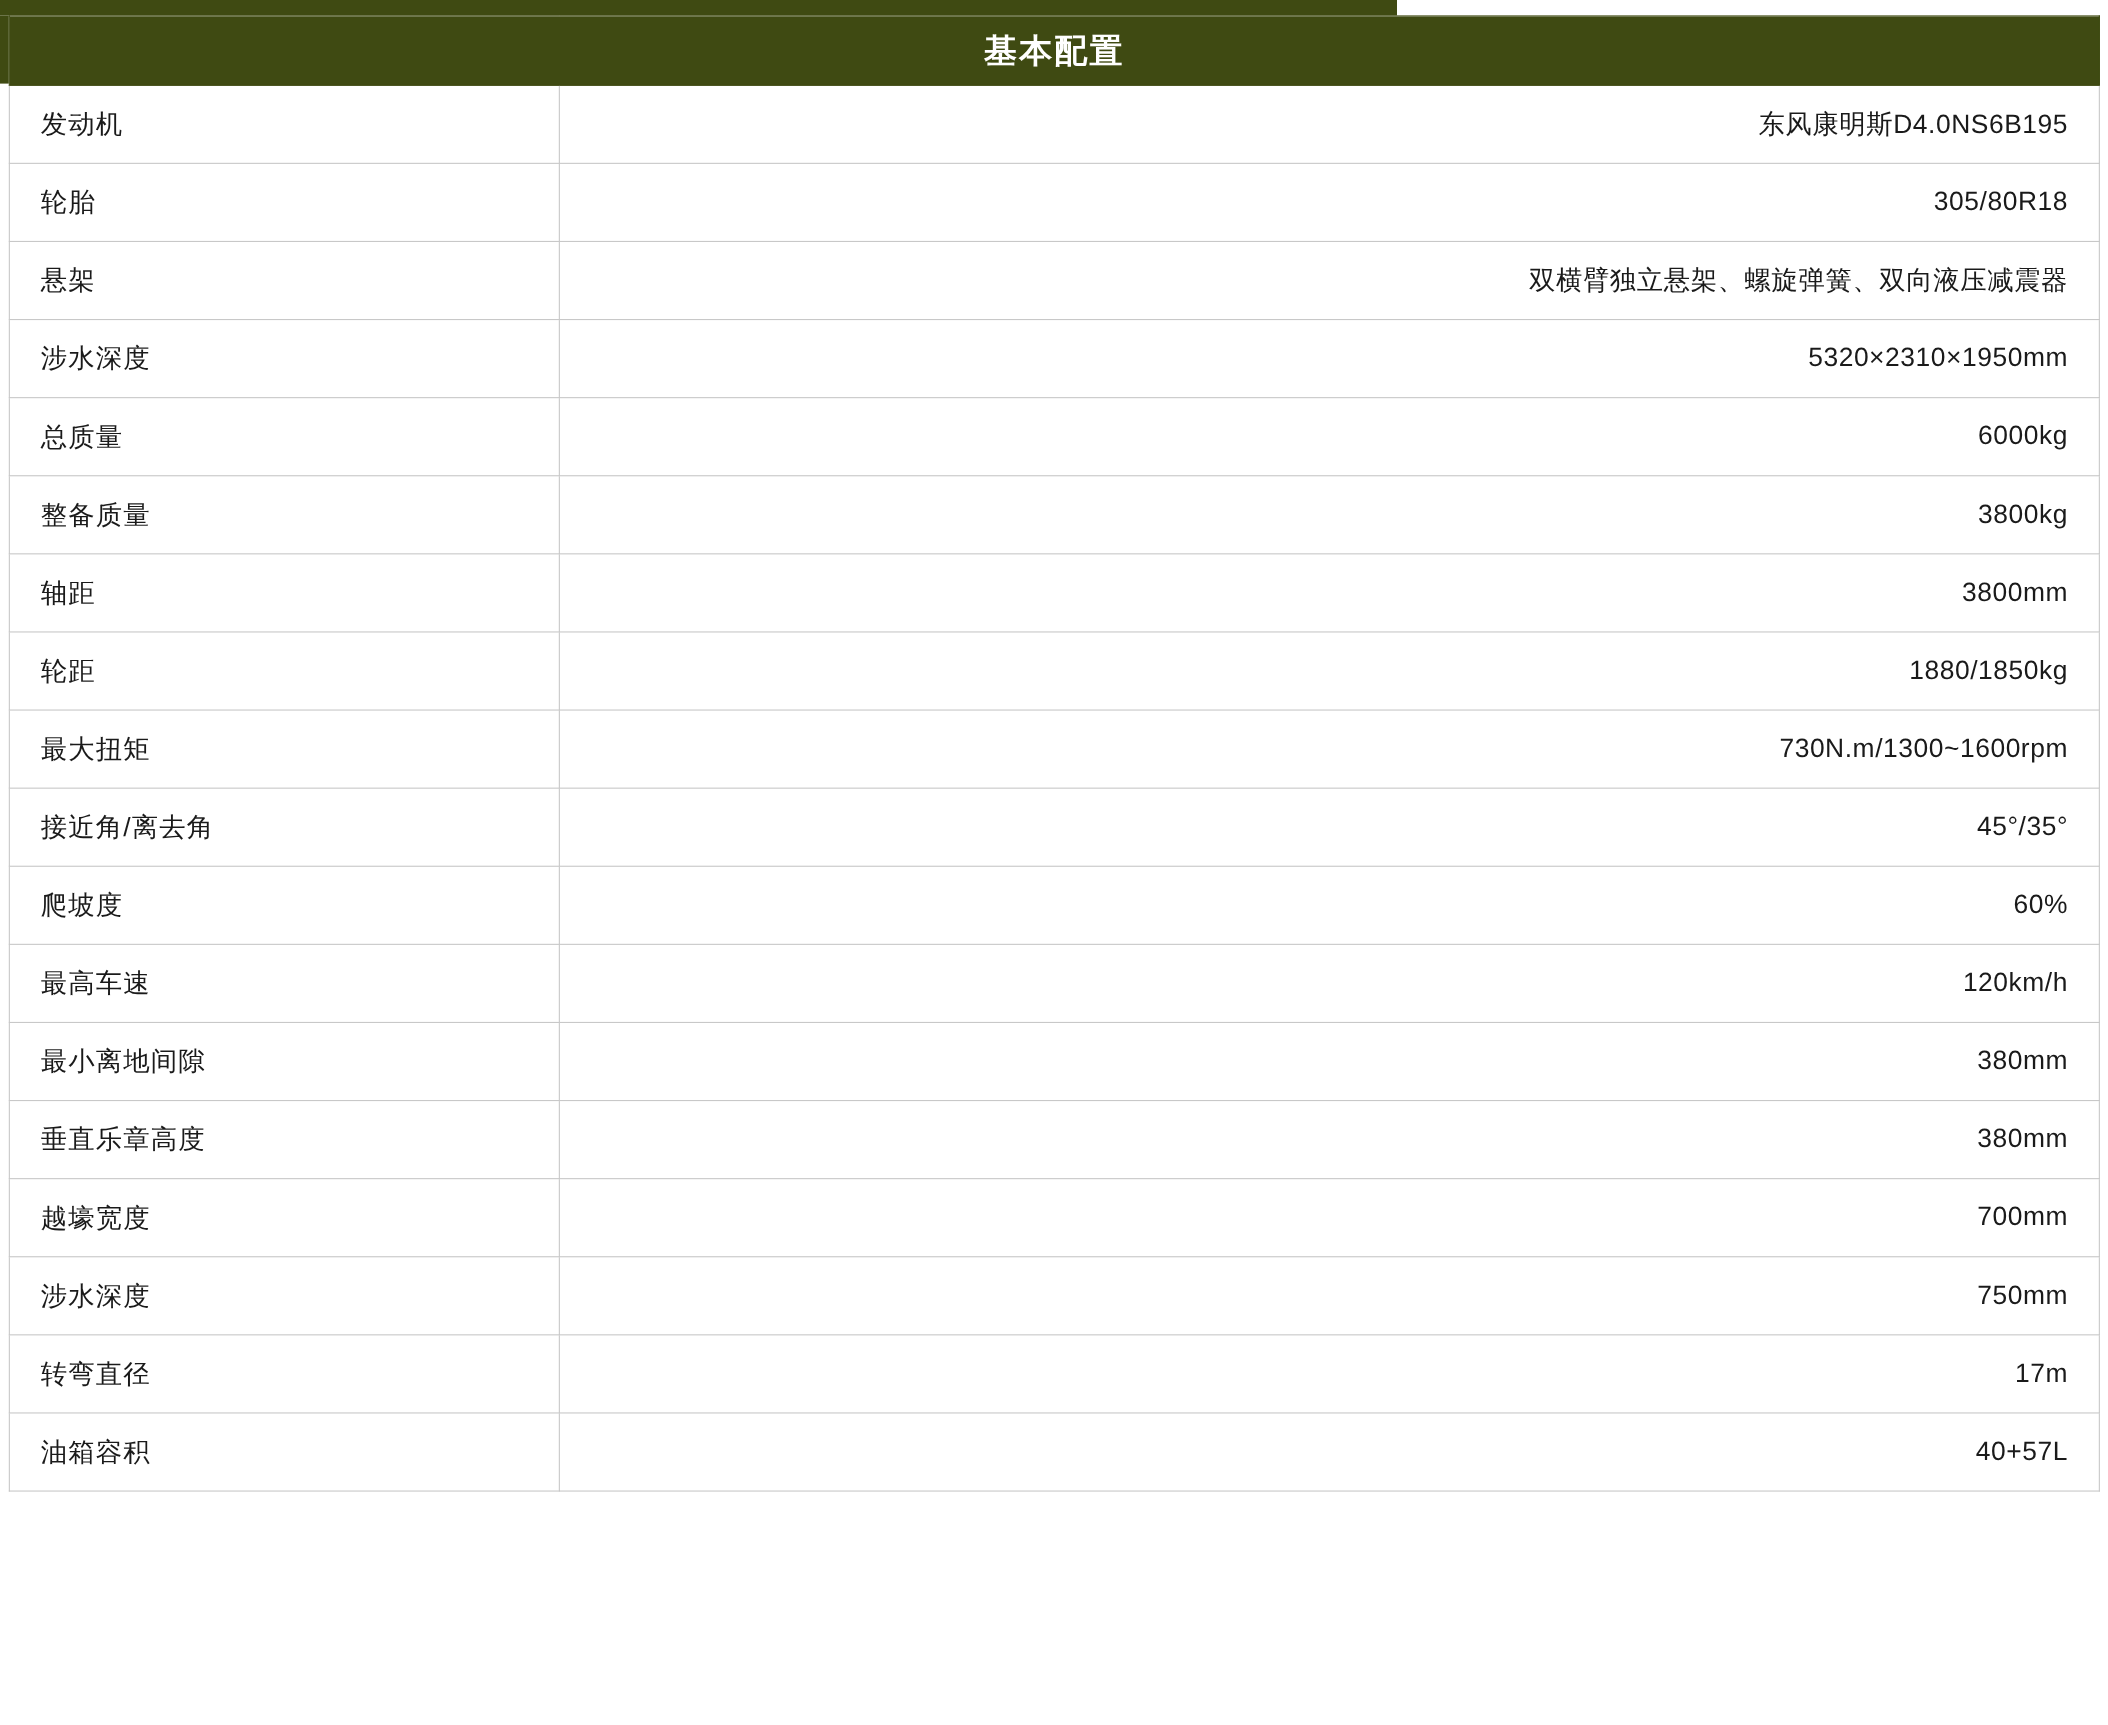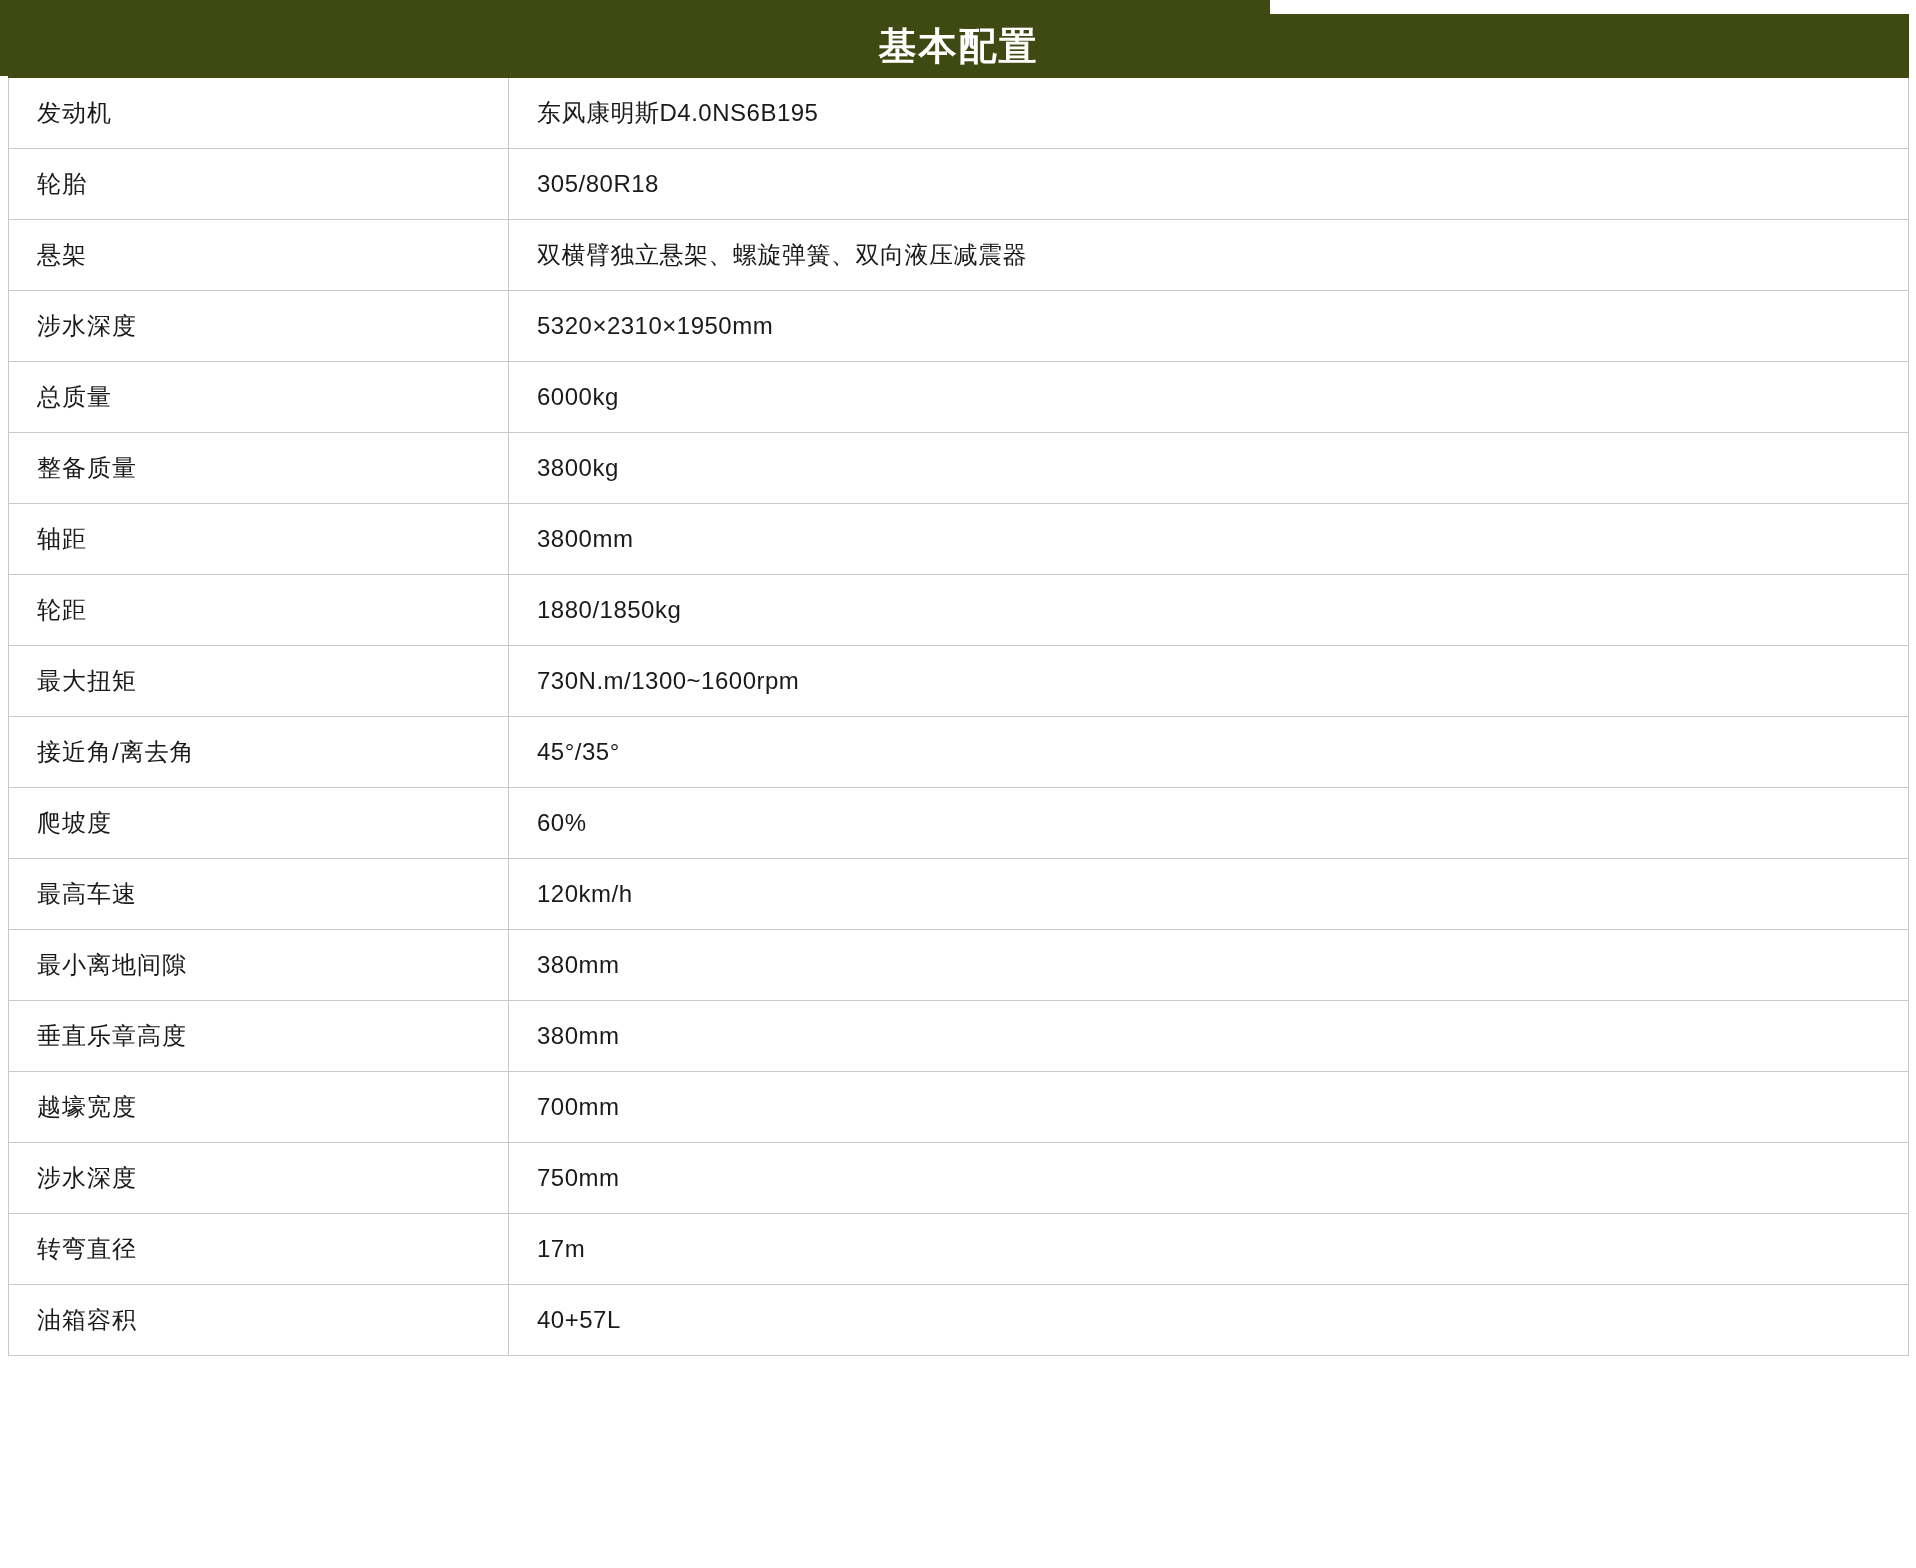--- a/index.html
+++ b/index.html
@@ -26,21 +26,21 @@
     width: 1900px;
     border-collapse: collapse;
     table-layout: fixed;
   }
   .spec-table col.label-col { width: 500px; }
   .spec-table col.value-col { width: 1400px; }
 
   .table-title {
     background: #3f4a12;
     color: #ffffff;
-    font-size: 38px;
+    font-size: 30px;
     font-weight: bold;
     text-align: center;
     height: 62px;
     letter-spacing: 2px;
     border: 1px solid #3f4a12;
     padding: 0;
   }
   .spec-table td {
     border: 1px solid #c8c8c8;
     height: 70px;
@@ -49,20 +49,21 @@
     color: #1a1a1a;
     vertical-align: middle;
     background: #ffffff;
   }
   .spec-table td.label {
     font-weight: normal;
     letter-spacing: 1px;
   }
   .spec-table td.value {
     letter-spacing: 0.5px;
+    text-align: right;
   }
   
   .top-strip {
     position: absolute;
     left: 0;
     top: 0;
     width: 1270px;
     height: 14px;
     background: #3f4a12;
   }

